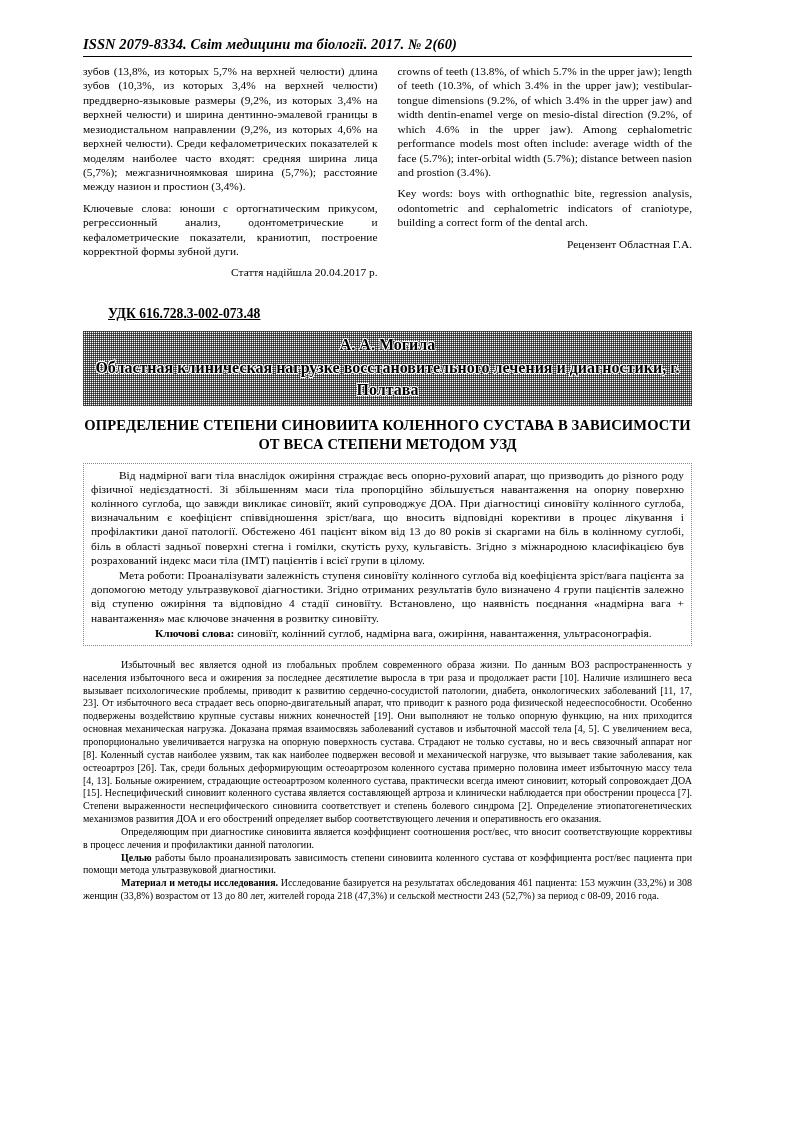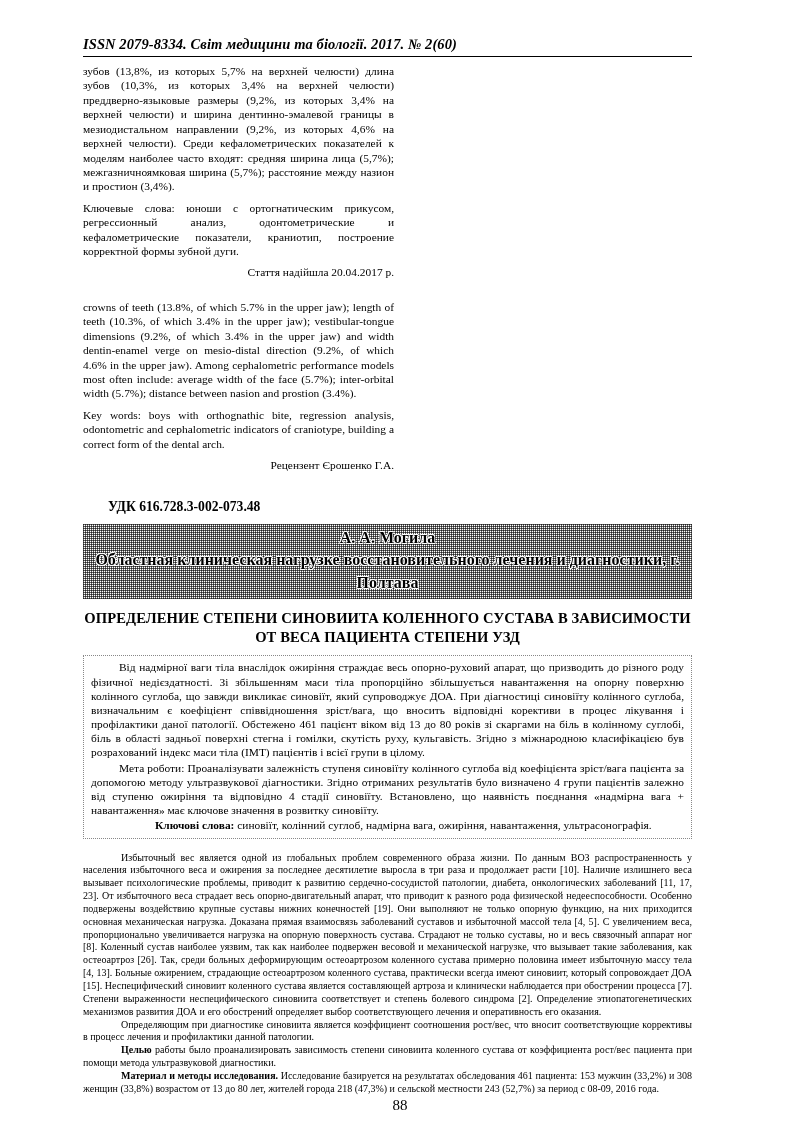--- a/index.html
+++ b/index.html
@@ -33,21 +33,20 @@
     border-bottom: 1.6px solid #000;
     margin-bottom: 7px;
     white-space: nowrap;
   }
 
   
   .cols {
     display: flex;
     gap: 20px;
     align-items: flex-start;
-    flex-direction: column;
   }
   .col {
     width: 311px;
     font-size: 11.4px;
     line-height: 1.265;
     text-align: justify;
     text-justify: inter-word;
     hyphens: manual;
   }
   .col p { margin: 0; }
@@ -56,20 +55,21 @@
   .right-align { text-align: right; }
   .mt7 { margin-top: 7px !important; }
 
   
   .udk {
     font-weight: bold;
     font-size: 13.6px;
     margin-top: 26px;
     margin-bottom: 9px;
     padding-left: 25px;
+    text-decoration: underline;
   }
 
   
   .banner {
     position: relative;
     width: 100%;
     padding: 3px 0 4px 0;
     text-align: center;
     overflow: hidden;
     background-color: #ffffff;
@@ -145,45 +145,44 @@
 
     <div class="col">
       <p>зубов (13,8%, из которых 5,7% на верхней челюсти) длина зубов (10,3%, из которых 3,4% на верхней челюсти) преддверно-язьıковые размеры (9,2%, из которых 3,4% на верхней челюсти) и ширина дентинно-эмалевой границы в мезиодистальном направлении (9,2%, из которых 4,6% на верхней челюсти). Среди кефалометрических показателей к моделям наиболее часто входят: средняя ширина лица (5,7%); межгазничноямковая ширина (5,7%); расстояние между назион и простион (3,4%).</p>
       <p class="kw"><b>Ключевые слова:</b><span> юноши с ортогнатическим прикусом, регрессионный анализ, одонтометрические и кефалометрические показатели, краниотип, построение корректной формы зубной дуги.</span></p>
       <p class="right-align mt7">Стаття надійшла 20.04.2017 р.</p>
     </div>
 
     <div class="col">
       <p>crowns of teeth (13.8%, of which 5.7% in the upper jaw); length of teeth (10.3%, of which 3.4% in the upper jaw); vestibular-tongue dimensions (9.2%, of which 3.4% in the upper jaw) and width dentin-enamel verge on mesio-distal direction (9.2%, of which 4.6% in the upper jaw). Among cephalometric performance models most often include: average width of the face (5.7%); inter-orbital width (5.7%); distance between nasion and prostion (3.4%).</p>
       <p class="kw"><b>Key words:</b><span> boys with orthognathic bite, regression analysis, odontometric and cephalometric indicators of craniotype, building a correct form of the dental arch.</span></p>
-      <p class="right-align mt7">Рецензент Єрошенко Г.А.</p>
+      <p class="right-align mt7">Рецензент Областная Г.А.</p>
     </div>
 
   </div>
 
   <div class="udk">УДК 616.728.3-002-073.48</div>
 
   <div class="banner">
     <div class="banner-line">А. А. Могила</div>
     <div class="banner-line">Областная клиническая нагрузке восстановительного лечения и диагностики, г. Полтава</div>
   </div>
 
   <div class="doc-title">
     <div>ОПРЕДЕЛЕНИЕ СТЕПЕНИ СИНОВИИТА КОЛЕННОГО СУСТАВА В ЗАВИСИМОСТИ</div>
-    <div>ОТ ВЕСА ПАЦИЕНТА СТЕПЕНИ УЗД</div>
+    <div>ОТ ВЕСА СТЕПЕНИ МЕТОДОМ УЗД</div>
   </div>
 
   <div class="uk-abstract">
     <p>Від надмірної ваги тіла внаслідок ожиріння страждає весь опорно-руховий апарат, що призводить до різного роду фізичної недієздатності. Зі збільшенням маси тіла пропорційно збільшується навантаження на опорну поверхню колінного суглоба, що завжди викликає синовіїт, який супроводжує ДОА. При діагностиці синовіїту колінного суглоба, визначальним є коефіцієнт співвідношення зріст/вага, що вносить відповідні корективи в процес лікування і профілактики даної патології. Обстежено 461 пацієнт віком від 13 до 80 років зі скаргами на біль в колінному суглобі, біль в області задньої поверхні стегна і гомілки, скутість руху, кульгавість. Згідно з міжнародною класифікацією був розрахований індекс маси тіла (ІМТ) пацієнтів і всієї групи в цілому.</p>
     <p>Мета роботи: Проаналізувати залежність ступеня синовіїту колінного суглоба від коефіцієнта зріст/вага пацієнта за допомогою методу ультразвукової діагностики. Згідно отриманих результатів було визначено 4 групи пацієнтів залежно від ступеню ожиріння та відповідно 4 стадії синовіїту. Встановлено, що наявність поєднання «надмірна вага + навантаження» має ключове значення в розвитку синовіїту.</p>
     <p><b>Ключові слова:</b><span> синовіїт, колінний суглоб, надмірна вага, ожиріння, навантаження, ультрасонографія.</span></p>
   </div>
 
   <div class="body-text">
     <p>Избыточный вес является одной из глобальных проблем современного образа жизни. По данным ВОЗ распространенность у населения избыточного веса и ожирения за последнее десятилетие выросла в три раза и продолжает расти [10]. Наличие излишнего веса вызывает психологические проблемы, приводит к развитию сердечно-сосудистой патологии, диабета, онкологических заболеваний [11, 17, 23]. От избыточного веса страдает весь опорно-двигательный апарат, что приводит к разного рода физической недееспособности. Особенно подвержены воздействию крупные суставы нижних конечностей [19]. Они выполняют не только опорную функцию, на них приходится основная механическая нагрузка. Доказана прямая взаимосвязь заболеваний суставов и избыточной массой тела [4, 5]. С увеличением веса, пропорционально увеличивается нагрузка на опорную поверхность сустава. Страдают не только суставы, но и весь связочный аппарат ног [8]. Коленный сустав наиболее уязвим, так как наиболее подвержен весовой и механической нагрузке, что вызывает такие заболевания, как остеоартроз [26]. Так, среди больных деформирующим остеоартрозом коленного сустава примерно половина имеет избыточную массу тела [4, 13]. Больные ожирением, страдающие остеоартрозом коленного сустава, практически всегда имеют синовиит, который сопровождает ДОА [15]. Неспецифический синовиит коленного сустава является составляющей артроза и клинически наблюдается при обострении процесса [7]. Степени выраженности неспецифического синовиита соответствует и степень болевого синдрома [2]. Определение этиопатогенетических механизмов развития ДОА и его обострений определяет выбор соответствующего лечения и оперативность его оказания.</p>
     <p>Определяющим при диагностике синовиита является коэффициент соотношения рост/вес, что вносит соответствующие коррективы в процесс лечения и профилактики данной патологии.</p>
     <p><b>Целью</b><span> работы было проанализировать зависимость степени синовиита коленного сустава от коэффициента рост/вес пациента при помощи метода ультразвуковой диагностики.</span></p>
     <p><b>Материал и методы исследования.</b><span> Исследование базируется на результатах обследования 461 пациента: 153 мужчин (33,2%) и 308 женщин (33,8%) возрастом от 13 до 80 лет, жителей города 218 (47,3%) и сельской местности 243 (52,7%) за период с 08-09, 2016 года.</span></p>
   </div>
 
-  <div class="page-no">88</div>
 
 </div>
 
 </body></html>

